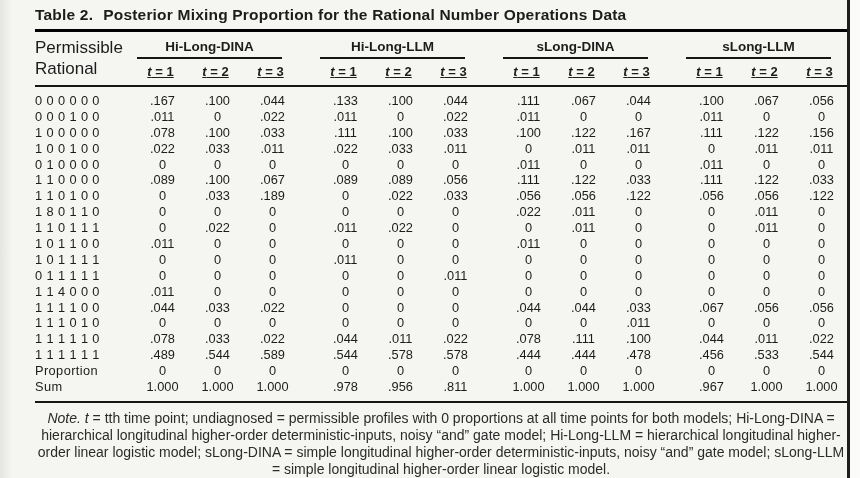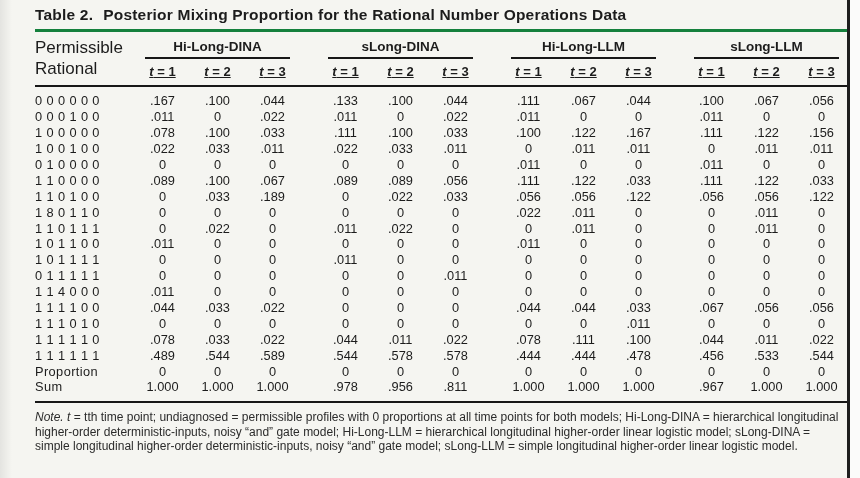--- a/index.html
+++ b/index.html
@@ -19,52 +19,52 @@
     background:#1e1e1e;
   }
   .right-gutter {
     position:absolute; left:850px; top:0; width:10px; height:478px;
     background:#fbfbfa;
   }
   .sheet { position:absolute; left:35px; top:6px; width:812px; }
 
   .title-row {
     font-size:15.5px; font-weight:bold; letter-spacing:0.2px;
-    padding-bottom:5px; border-bottom:3px solid #15803d;
+    padding-bottom:5px; border-bottom:3px solid #000000;
     white-space:nowrap;
   }
   .title-row .tbl-label { margin-right:10px; }
 
   .thead { position:relative; border-bottom:2px solid #171717; padding-top:7px; }
-  .frow { display:flex; }
+  .frow { display:flex;justify-content:flex-end; }
   .spacer-col { width:100px; flex:none; }
   .group-head { width:165px; flex:none; margin-right:18px; text-align:center; }
   .group-head:last-child { margin-right:6px; }
   .group-label { font-weight:bold; font-size:13.5px; display:block; }
   .group-underline { height:1.5px; background:#171717; margin:3px 10px 0 10px; }
   .t-row { margin-top:5px; padding-bottom:6px; }
   .t-group { width:165px; flex:none; margin-right:18px; display:flex; }
   .t-group:last-child { margin-right:0; }
   .t-cell { width:55px; text-align:center; font-weight:bold; font-size:13px;text-decoration:underline; }
   .t-cell i { font-style:italic; }
   .profile-header {
     position:absolute; left:0; bottom:5px;
     font-weight:normal; font-size:17px; line-height:1.25;
   }
 
   .tbody { padding:6px 0 7px 0; border-bottom:2px solid #171717; }
-  .data-row { display:flex; height:15.9px; align-items:flex-end; font-size:12.8px; }
+  .data-row { display:flex; height:15.9px; align-items:center; font-size:12.8px; }
   .profile-cell { width:100px; flex:none; letter-spacing:0.4px; white-space:pre; }
   .group-cells { width:165px; flex:none; margin-right:18px; display:flex; }
   .group-cells:last-child { margin-right:0; }
   .value-cell { width:55px; text-align:center; }
 
   .note {
-    margin-top:7px; font-size:12px; line-height:1.2; color:#2b2b2b;
-    text-align:left;
+    margin-top:7px; font-size:14px; line-height:1.2; color:#2b2b2b;
+    text-align:center;
   }
   .note .prefix, .note .nvar { font-style:italic; }
 </style>
 </head>
 <body>
 
 <div class="page">
   <div class="left-shade"></div>
 
   <div class="sheet">
@@ -74,25 +74,25 @@
     </div>
 
     <div class="thead">
       <div class="frow">
         <div class="spacer-col"></div>
         <div class="group-head">
           <span class="group-label">Hi-Long-DINA</span>
           <div class="group-underline"></div>
         </div>
         <div class="group-head">
+          <span class="group-label">Hi-Long-LLM</span>
+          <div class="group-underline"></div>
+        </div>
+        <div class="group-head">
           <span class="group-label">sLong-DINA</span>
-          <div class="group-underline"></div>
-        </div>
-        <div class="group-head">
-          <span class="group-label">Hi-Long-LLM</span>
           <div class="group-underline"></div>
         </div>
         <div class="group-head">
           <span class="group-label">sLong-LLM</span>
           <div class="group-underline"></div>
         </div>
       </div>
 
       <div class="frow t-row">
         <div class="spacer-col"></div>

